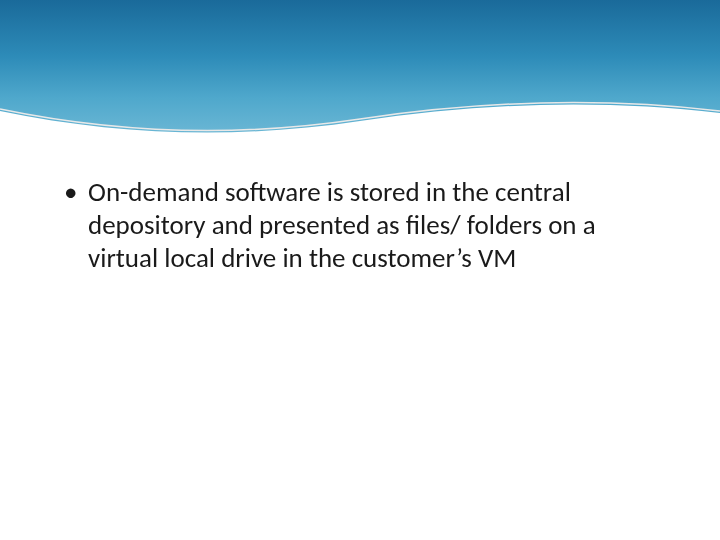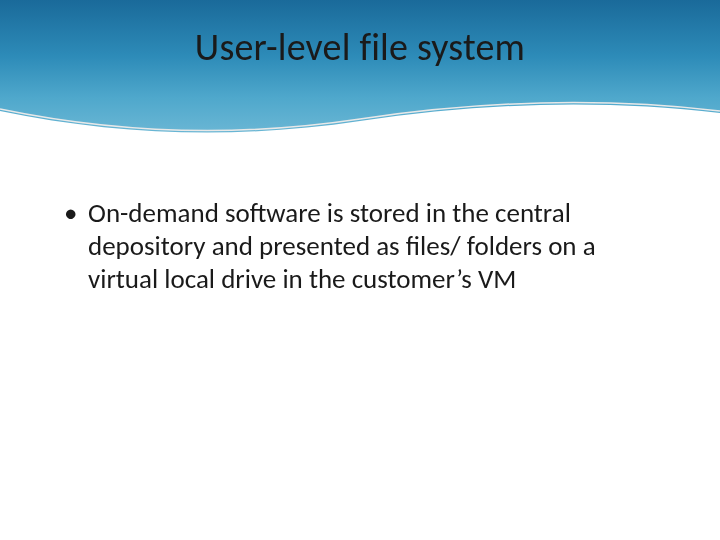--- a/index.html
+++ b/index.html
@@ -31,21 +31,20 @@
     font-size: 38px;
     font-weight: 400;
     color: #1a1a1a;
     letter-spacing: 0.2px;
   }
   .content {
     padding: 36px 64px 0 64px;
   }
   ul.bullets {
     list-style: none;
-    margin-top: 21px;
   }
   ul.bullets li {
     position: relative;
     padding-left: 24px;
     font-size: 27px;
     line-height: 1.22;
     color: #1a1a1a;
   }
   ul.bullets li::before {
     content: "•";
@@ -53,21 +52,20 @@
     left: 0;
     top: 0;
     color: #1a1a1a;
     font-size: 27px;
   }
 </style>
 </head>
 <body>
 
 <div class="header">
-  <h1 class="title">User-level file system</h1>
   <svg class="wave" viewBox="0 0 720 50" preserveAspectRatio="none">
     <path d="M0,20 C120,45 240,48 360,30 C480,12 600,8 720,22 L720,50 L0,50 Z" fill="#ffffff"></path>
     <path d="M0,18 C120,43 240,46 360,28 C480,10 600,6 720,20" fill="none" stroke="#e8e8e8" stroke-width="1.5"></path>
   </svg>
 </div>
 
 <div class="content">
   <ul class="bullets">
     <li>On-demand software is stored in the central depository and presented as files/ folders on a virtual local drive in the customer’s VM</li>
   </ul>

